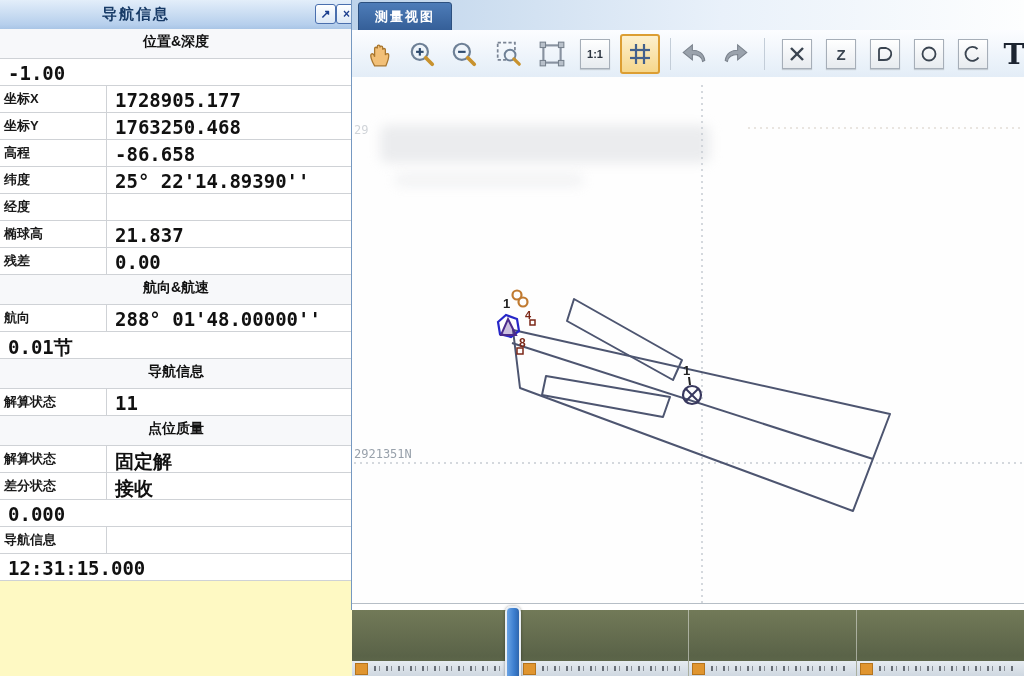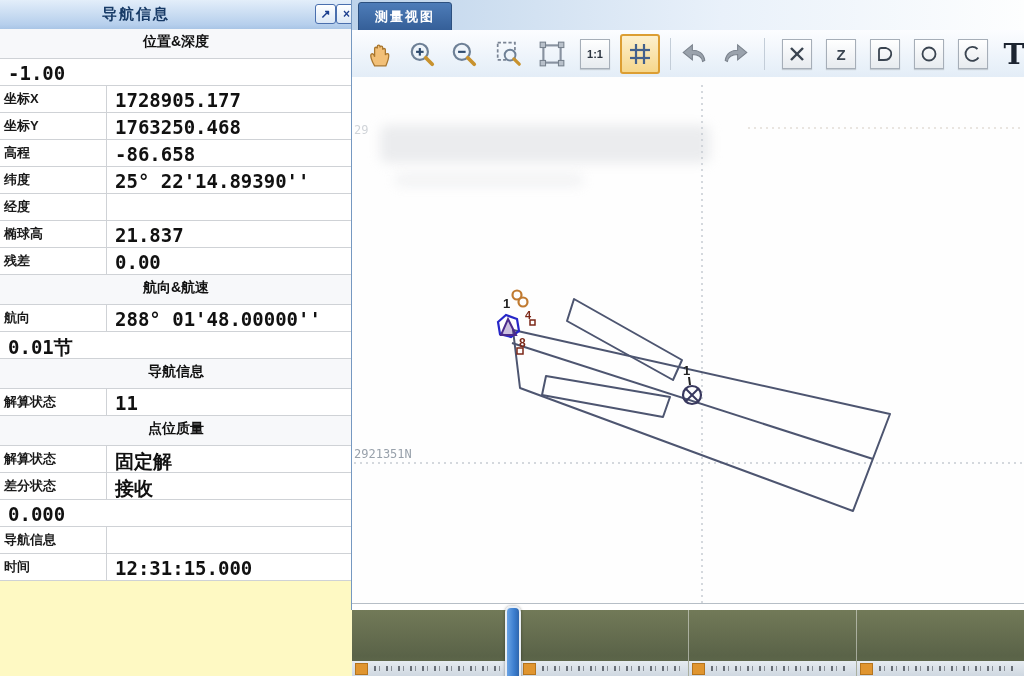--- a/index.html
+++ b/index.html
@@ -132,21 +132,20 @@
           <div class="tvalue">接收</div>
         </div>
         <div class="trow">
           <div class="tvalue">0.000</div>
         </div>
         <div class="trow">
           <div class="tlabel">导航信息</div>
           <div class="tvalue"></div>
         </div>
         <div class="trow">
-          <div class="tlabel">时间</div>
           <div class="tvalue">12:31:15.000</div>
         </div>
       </div>
   </div>
 
   <div class="v-divider"></div>
 
   <div class="right-panel">
 
     <div class="tab-bar">

